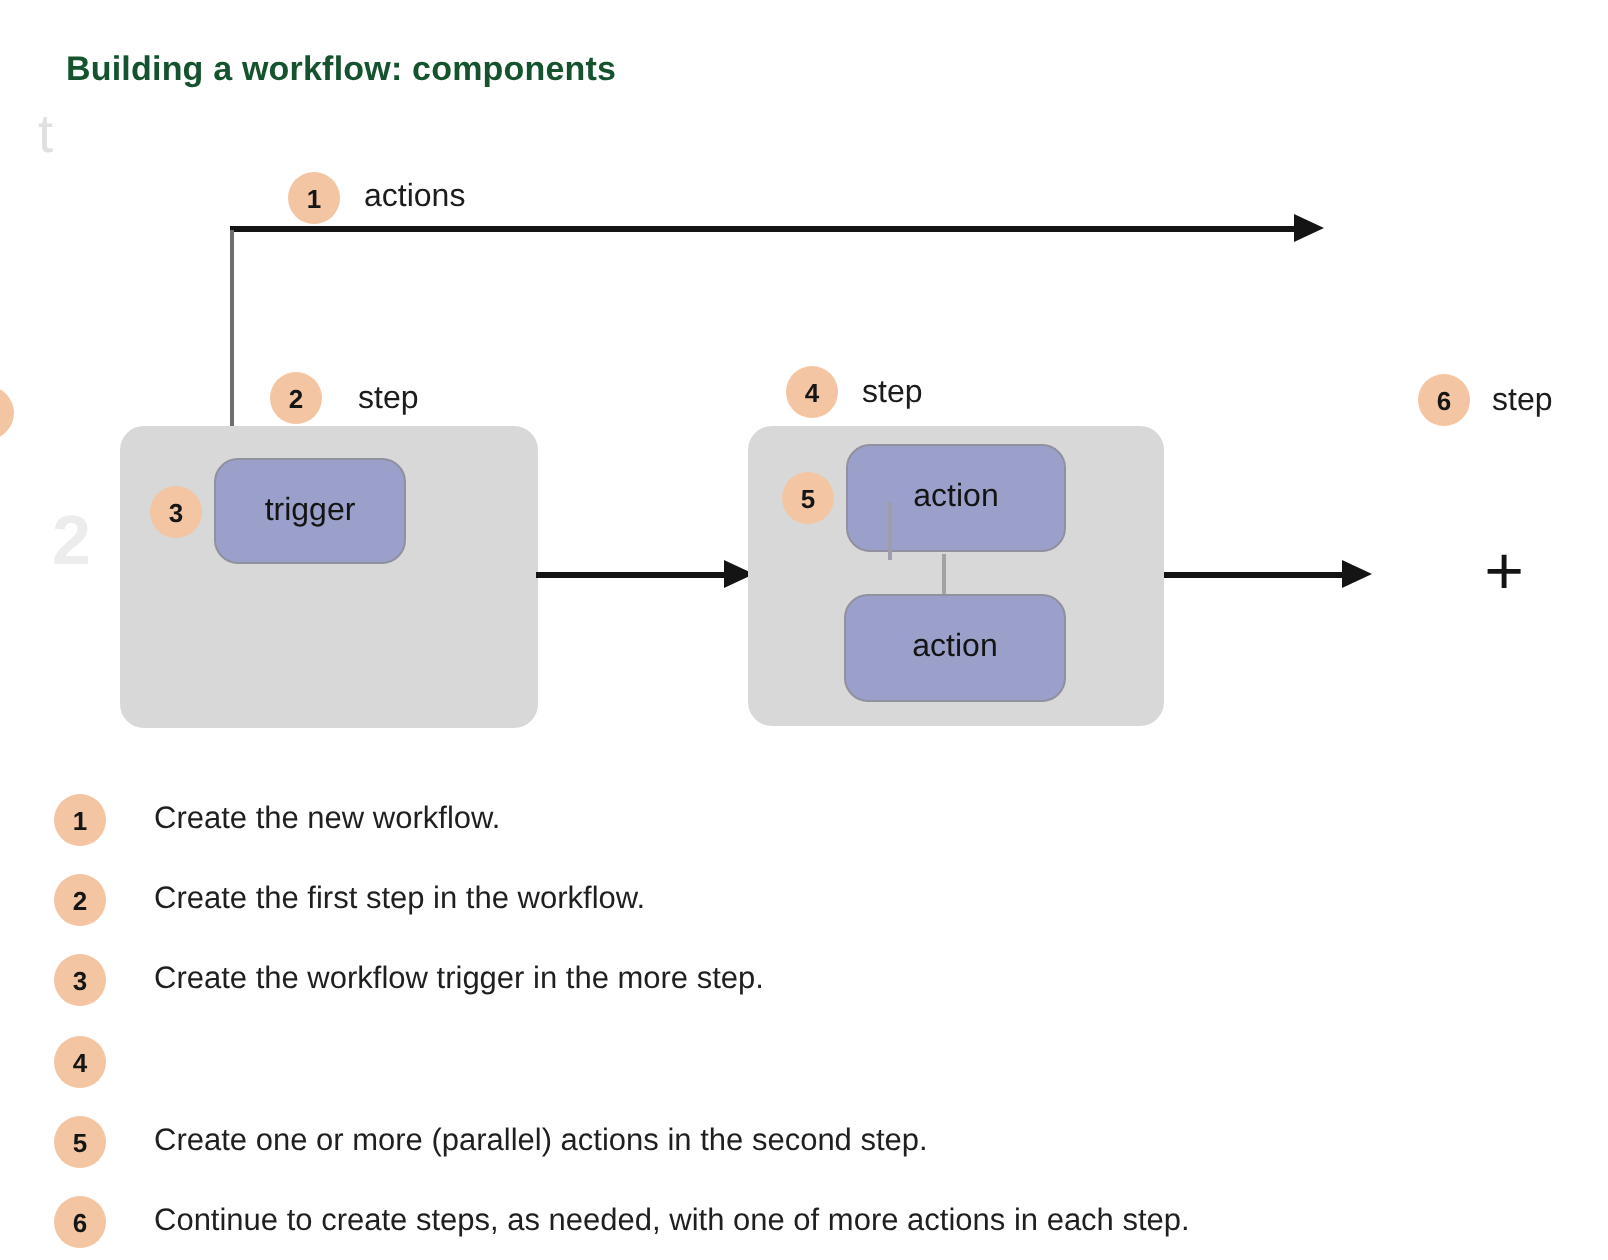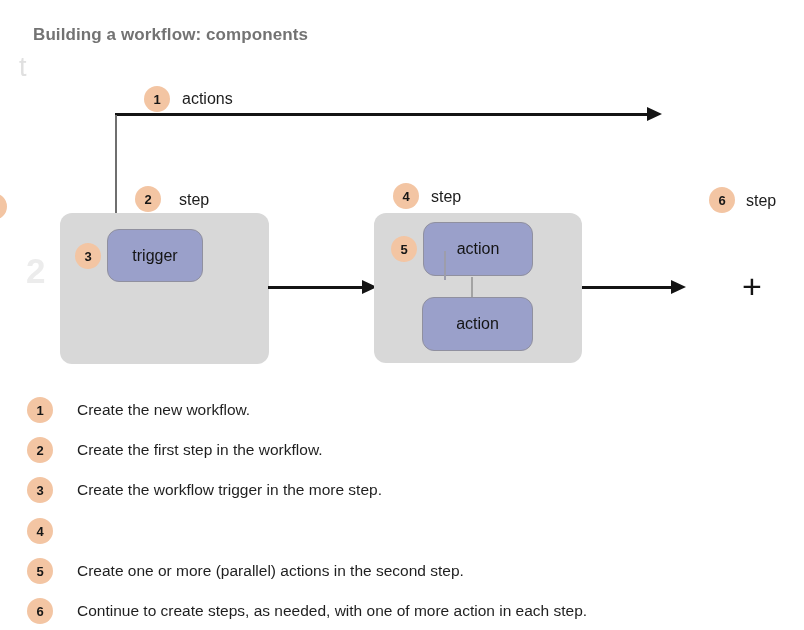--- a/index.html
+++ b/index.html
@@ -10,21 +10,21 @@
     width: 804px;
     height: 630px;
     background: #ffffff;
     overflow: hidden;
   }
   .abs { position: absolute; }
   .title {
     left: 33px; top: 25px;
     font-size: 17px;
     font-weight: 700;
-    color: #737373;
+    color: #14532d;
     letter-spacing: 0.1px;
   }
   .wm-letter {
     left: 19px; top: 52px;
     font-size: 27px;
     color: #e0e0e0;
   }
   .wm-number {
     left: 26px; top: 251px;
     font-size: 35px;
@@ -162,16 +162,16 @@
   </div>
   <div class="abs legend-row" style="left:27px; top:518px;">
     <div class="badge">4</div>
   </div>
   <div class="abs legend-row" style="left:27px; top:558px;">
     <div class="badge">5</div>
     <div class="legend-text">Create one or more (parallel) actions in the second step.</div>
   </div>
   <div class="abs legend-row" style="left:27px; top:598px;">
     <div class="badge">6</div>
-    <div class="legend-text">Continue to create steps, as needed, with one of more action in each step.</div>
+    <div class="legend-text">Continue to create steps, as needed, with one of more actions in each step.</div>
   </div>
 
 </div>
 
 </body></html>

